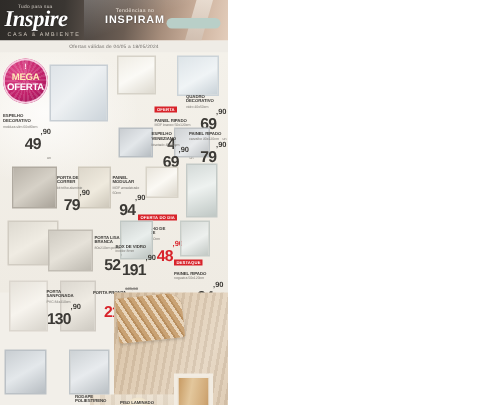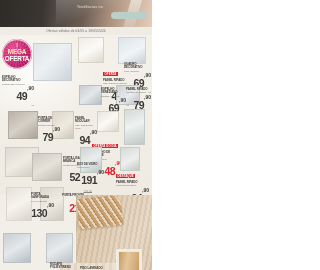--- a/index.html
+++ b/index.html
@@ -152,23 +152,29 @@
   }
 </style>
 </head>
 <body>
 
 <div class="page">
 
   <div class="header">
     <div class="hdr-photo"></div>
 
+    <div class="logo-wrap">
+      <div class="logo-sup">Tudo para sua</div>
+      <div class="logo-main">Inspire</div>
+      <div class="logo-sub">CASA &amp; AMBIENTE</div>
+    </div>
 
     <div class="hdr-center">
       <div class="hdr-center-top">Tendências no</div>
+      <div class="hdr-center-main">INSPIRAM</div>
     </div>
 
     <div class="hdr-btn">
       
     </div>
   </div>
 
   <div class="validity">
     <div class="validity-text">Ofertas válidas de 04/05 a 18/05/2024</div>
   </div>

